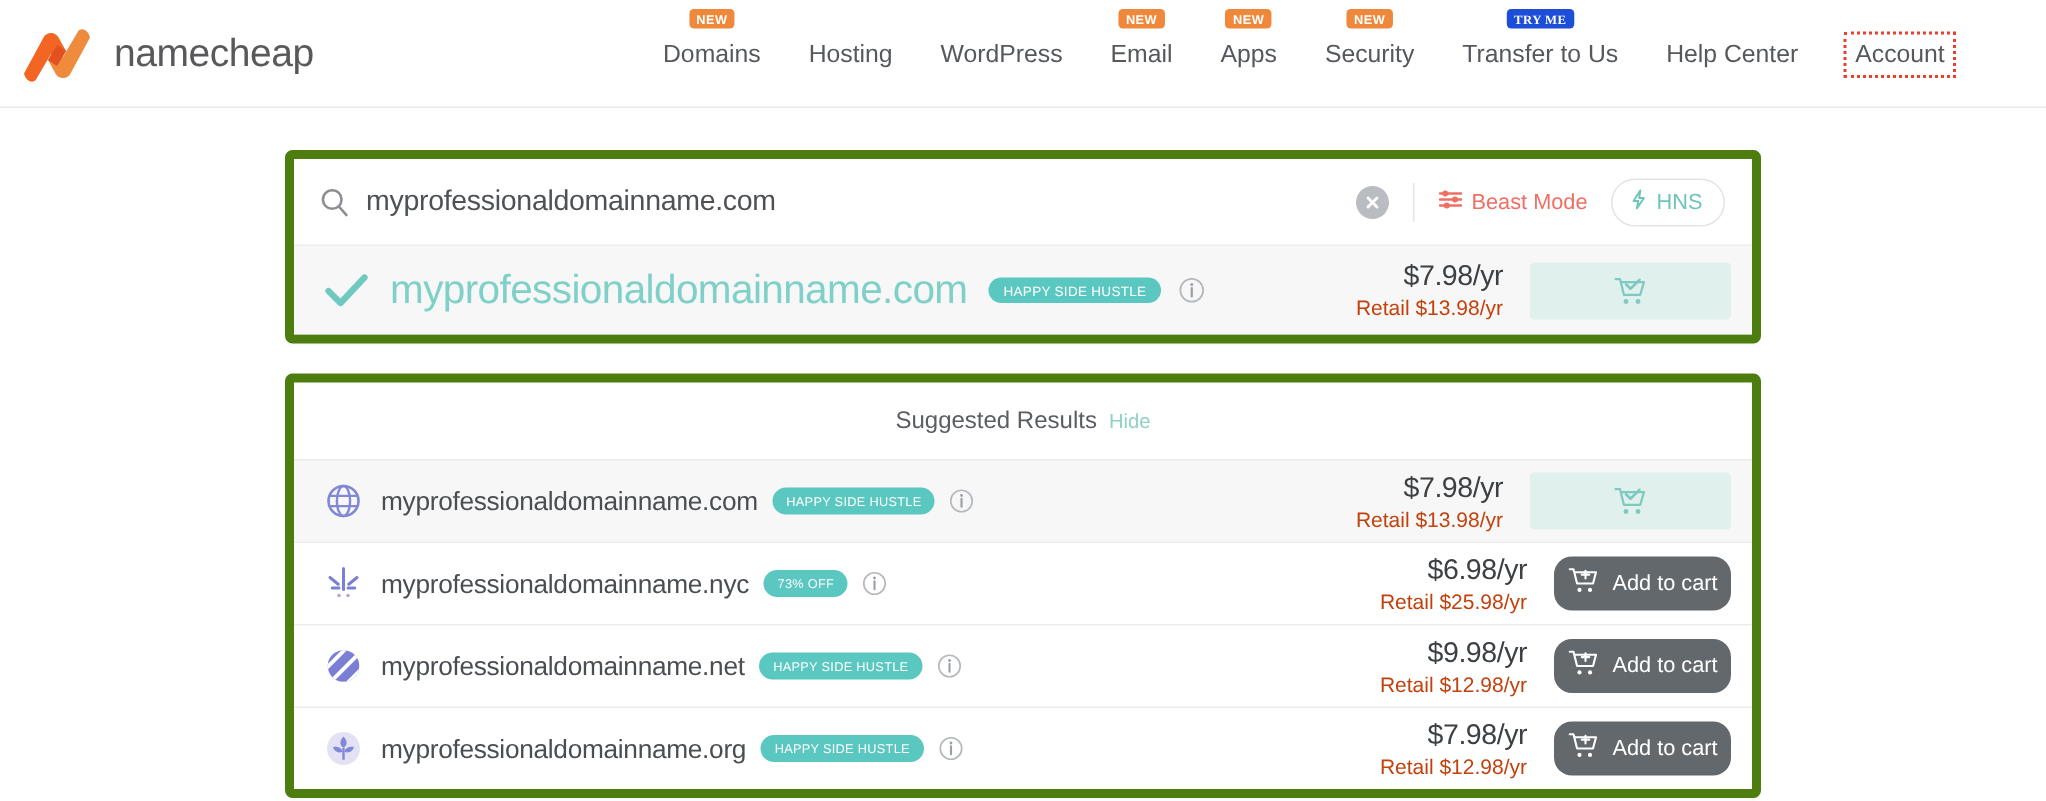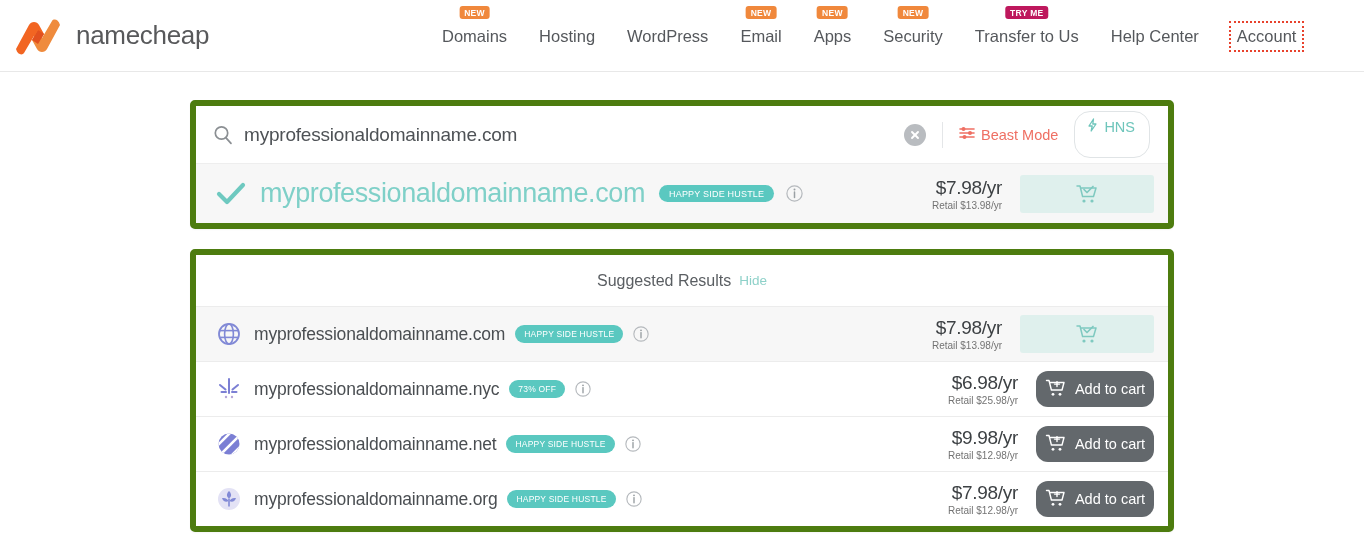--- a/index.html
+++ b/index.html
@@ -59,21 +59,21 @@
     transform: translateX(-50%);
     font-size: 8.5px;
     font-weight: bold;
     color: #fff;
     background: #f0883c;
     border-radius: 3px;
     padding: 2px 5px 1.5px 5px;
     letter-spacing: 0.3px;
     white-space: nowrap;
   }
-  .nav-badge.tryme { background: #be185d; }
+  .nav-badge.tryme { background: #1d4ed8; font-family: Liberation Serif, serif; }
 
   
   .page { background: #fff; padding-top: 28px; }
   .container { width: 984px; margin: 0 auto; }
 
   .card {
     background: #fff;
     border: 6px solid #4d7c0f;
     border-radius: 5px;
     box-shadow: 0 1px 2px rgba(0,0,0,0.04);
@@ -104,21 +104,21 @@
   }
   .vdiv { width: 1px; height: 26px; background: #e4e6e8; margin: 0 16px; }
   .beast {
     display: flex; align-items: center; gap: 6px;
     color: #ef6f63; font-size: 14.5px; cursor: pointer; white-space: nowrap;
   }
   .hns {
     display: flex; align-items: center; gap: 5px;
     border: 1px solid #e0e4e6;
     border-radius: 16px;
-    padding: 6px 14px 22px 11px;
+    padding: 6px 14px 6px 11px;
     margin-left: 16px;
     color: #6ec5bb; font-size: 14.5px; cursor: pointer;
   }
 
   
   .featured {
     background: #f7f7f7;
     border-top: 1px solid #eeeeee;
     height: 60px;
     display: flex;
@@ -145,22 +145,22 @@
   }
   .info-icon { margin-left: 12px; flex: 0 0 auto; display:flex; cursor: pointer;}
   .spacer { flex: 1 1 auto; }
   .price-block { text-align: right; flex: 0 0 auto; margin-right: 18px; }
   .price-main {
     font-size: 19px;
     color: #3d4144;
     letter-spacing: -0.3px;
   }
   .price-retail {
-    font-size: 10px;
-    color: #737373;
+    font-size: 14px;
+    color: #c2410c;
     margin-top: 1px;
   }
   .cart-added {
     width: 134px; height: 38px;
     background: #dff0ed;
     border-radius: 3px;
     display: flex; align-items: center; justify-content: center;
     cursor: pointer; flex: 0 0 auto;
   }
   .btn-add {

